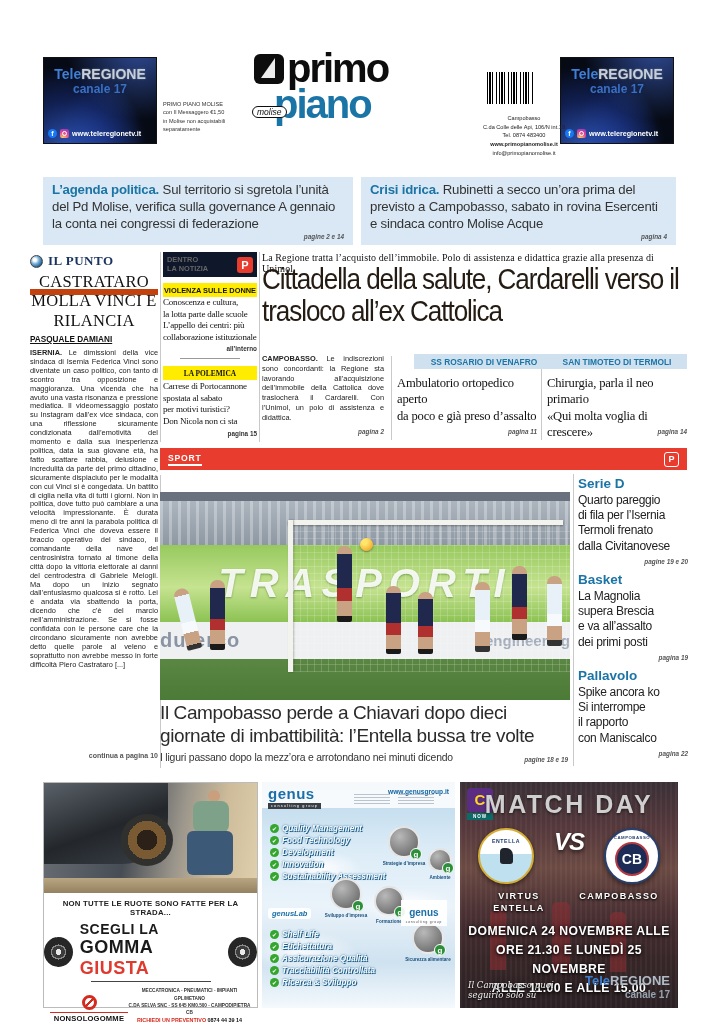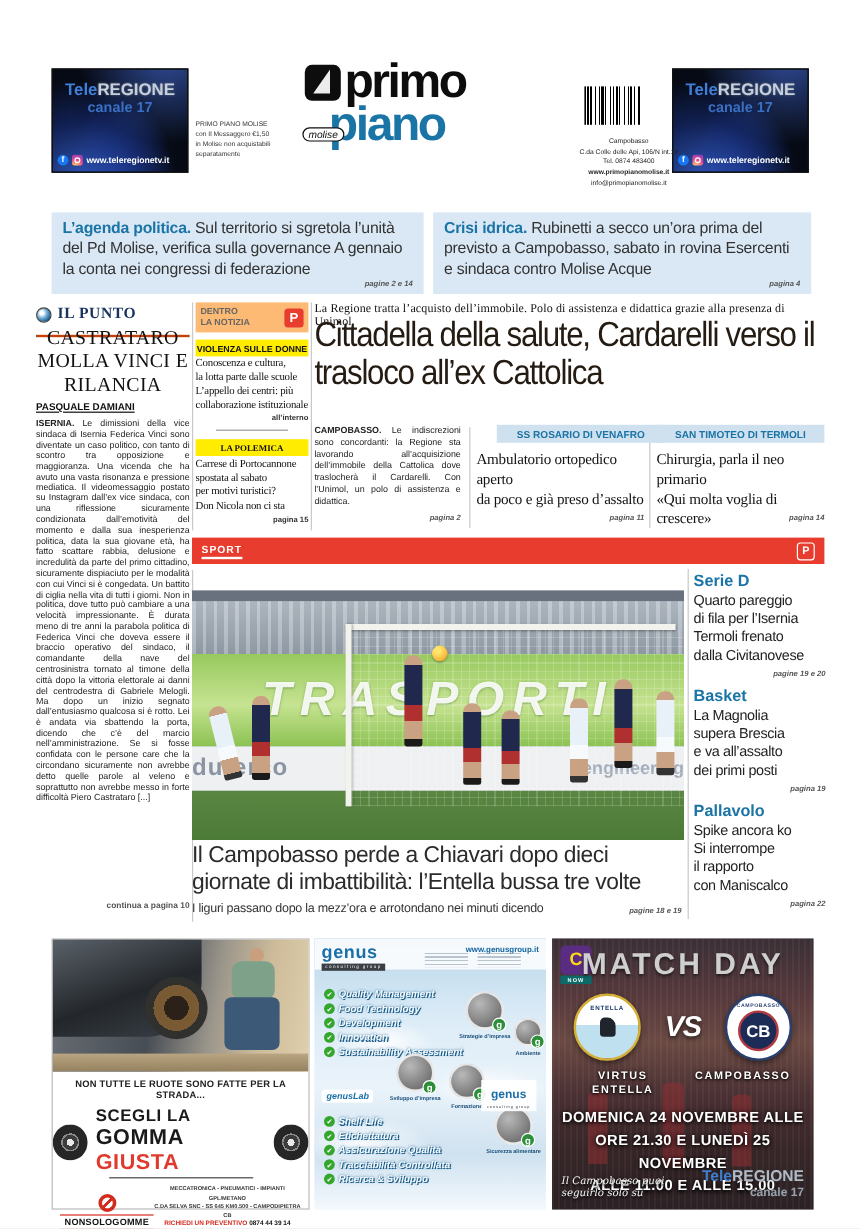--- a/index.html
+++ b/index.html
@@ -54,36 +54,36 @@
   .blurb-l { left:43px; width:310px; }
   .blurb-r { left:361px; width:315px; }
   .blurb-text { font-size:13.2px; line-height:1.28; color:#333; letter-spacing:-.2px; }
   .blurb-lead { color:#1b74a6; font-weight:bold; }
   .pageref { font-size:6.4px; font-weight:bold; font-style:italic; color:#555; text-align:right; }
 
   
   .vr { position:absolute; width:1px; background:#c9c9c9; }
 
   
-  .punto-head { position:absolute; left:30px; top:253px; width:128px; display:flex; align-items:flex-end; gap:5px;
-    border-bottom:2px solid #c2410c; padding-bottom:10px; }
+  .punto-head { position:absolute; left:30px; top:253px; width:128px; display:flex; align-items:center; gap:5px;
+    border-bottom:6px solid #c2410c; padding-bottom:20px; }
   .punto-globe { width:13px; height:13px; border-radius:50%; border:1px solid #444;
     background:radial-gradient(circle at 35% 35%, #fff 15%, #7db2d8 40%, #1b5e93 75%, #0c3a63 100%); }
   .punto-label { font-family:"Liberation Serif", serif; font-weight:bold; font-size:13px; color:#17335e; letter-spacing:.5px; }
   .punto-title { position:absolute; left:30px; top:272px; width:128px; font-family:"Liberation Serif", serif;
     font-size:16.5px; line-height:1.18; text-align:center; color:#111; letter-spacing:.3px; }
   .punto-author { position:absolute; left:30px; top:335px; width:128px; font-size:8.2px; font-weight:bold;
     text-decoration:underline; color:#111; }
   .punto-body { position:absolute; left:30px; top:349px; width:128px; height:398px; overflow:hidden;
     font-size:7.4px; line-height:8.9px; text-align:justify; color:#222; }
   .punto-continua { position:absolute; left:30px; top:752px; width:128px; text-align:right;
     font-size:7px; font-weight:bold; color:#555; }
 
   
-  .dln-head { position:absolute; left:163px; top:252px; width:94px; height:25px; background:#fdba74;
+  .dln-head { position:absolute; left:163px; top:252px; width:94px; height:25px; background:#0f172a;
     display:flex; align-items:center; justify-content:space-between; padding:0 4px; }
   .dln-title { font-size:7.4px; font-weight:bold; color:#666; white-space:pre-line; line-height:1.15; }
   .p-logo-red { width:16px; height:16px; background:#e73c2e; border-radius:3px; color:#fff; font-weight:900;
     font-size:11px; display:flex; align-items:center; justify-content:center; }
   .tag-yellow { position:absolute; left:163px; width:94px; background:#ffec00; font-size:7.4px; font-weight:bold;
     color:#111; text-align:center; padding:2.5px 0; }
   .mid-text { position:absolute; left:163px; width:94px; font-family:"Liberation Serif", serif; font-size:9px;
     line-height:11.5px; color:#111; white-space:pre-line; letter-spacing:-.2px; }
   .mid-page { position:absolute; left:163px; width:94px; font-size:6.4px; font-weight:bold; color:#333; text-align:right; }
   .mid-div { position:absolute; left:180px; width:60px; height:1px; background:#999; }
@@ -215,21 +215,21 @@
   .ad-match::before { content:""; position:absolute; inset:0;
     background:repeating-linear-gradient(90deg,rgba(255,255,255,.04) 0 2px,transparent 2px 5px); }
   .md-blob { position:absolute; background:#8f2f33; opacity:.55; border-radius:5px 5px 0 0; }
   .md-clogo { position:absolute; left:7px; top:6px; width:26px; text-align:center; }
   .md-c { display:block; width:26px; height:24px; background:#5b2d82; border-radius:4px; color:#ffd71c;
     font-size:15px; font-weight:900; line-height:24px; }
   .md-now { display:block; margin-top:1px; background:#0c6a68; color:#fff; font-size:4.6px; font-weight:bold;
     letter-spacing:1px; padding:1px 0; }
   .md-title { position:absolute; left:0; top:8px; width:100%; text-align:center; font-size:25px; font-weight:900;
     letter-spacing:2.5px; color:#cfcfcf; text-shadow:0 1px 3px rgba(0,0,0,.6); }
-  .md-badges { position:absolute; left:0; top:46px; width:100%; display:flex; align-items:center; justify-content:space-between; padding:0 18px; }
+  .md-badges { position:absolute; left:0; top:46px; width:100%; display:flex; justify-content:space-between; padding:0 18px; }
   .md-badge { width:56px; height:56px; border-radius:50%; background:#fff; position:relative; text-align:center;
     box-shadow:0 2px 5px rgba(0,0,0,.5); }
   .md-badge-l { border:2.5px solid #d4af37; background:linear-gradient(180deg,#fff 0 46%,#bfe0ef 46%); }
   .md-bl-name { display:block; margin-top:8px; font-size:5.2px; font-weight:900; color:#1b3a6b; letter-spacing:.6px; }
   .md-bl-lion { display:block; width:13px; height:16px; margin:4px auto 0; background:#20242c; border-radius:4px 7px 3px 3px; }
   .md-badge-r { border:2.5px solid #29406e; }
   .md-br-name { display:block; margin-top:5px; font-size:4.3px; font-weight:900; color:#29406e; letter-spacing:.5px; }
   .md-br-mono { display:flex; align-items:center; justify-content:center; width:34px; height:34px; margin:2px auto 0;
     border-radius:50%; background:#1c2c56; color:#fff; font-size:14px; font-weight:900; border:2px solid #b23a42; }
   .md-vs { font-size:24px; font-weight:900; font-style:italic; text-shadow:0 2px 4px rgba(0,0,0,.7); letter-spacing:-1px; }

